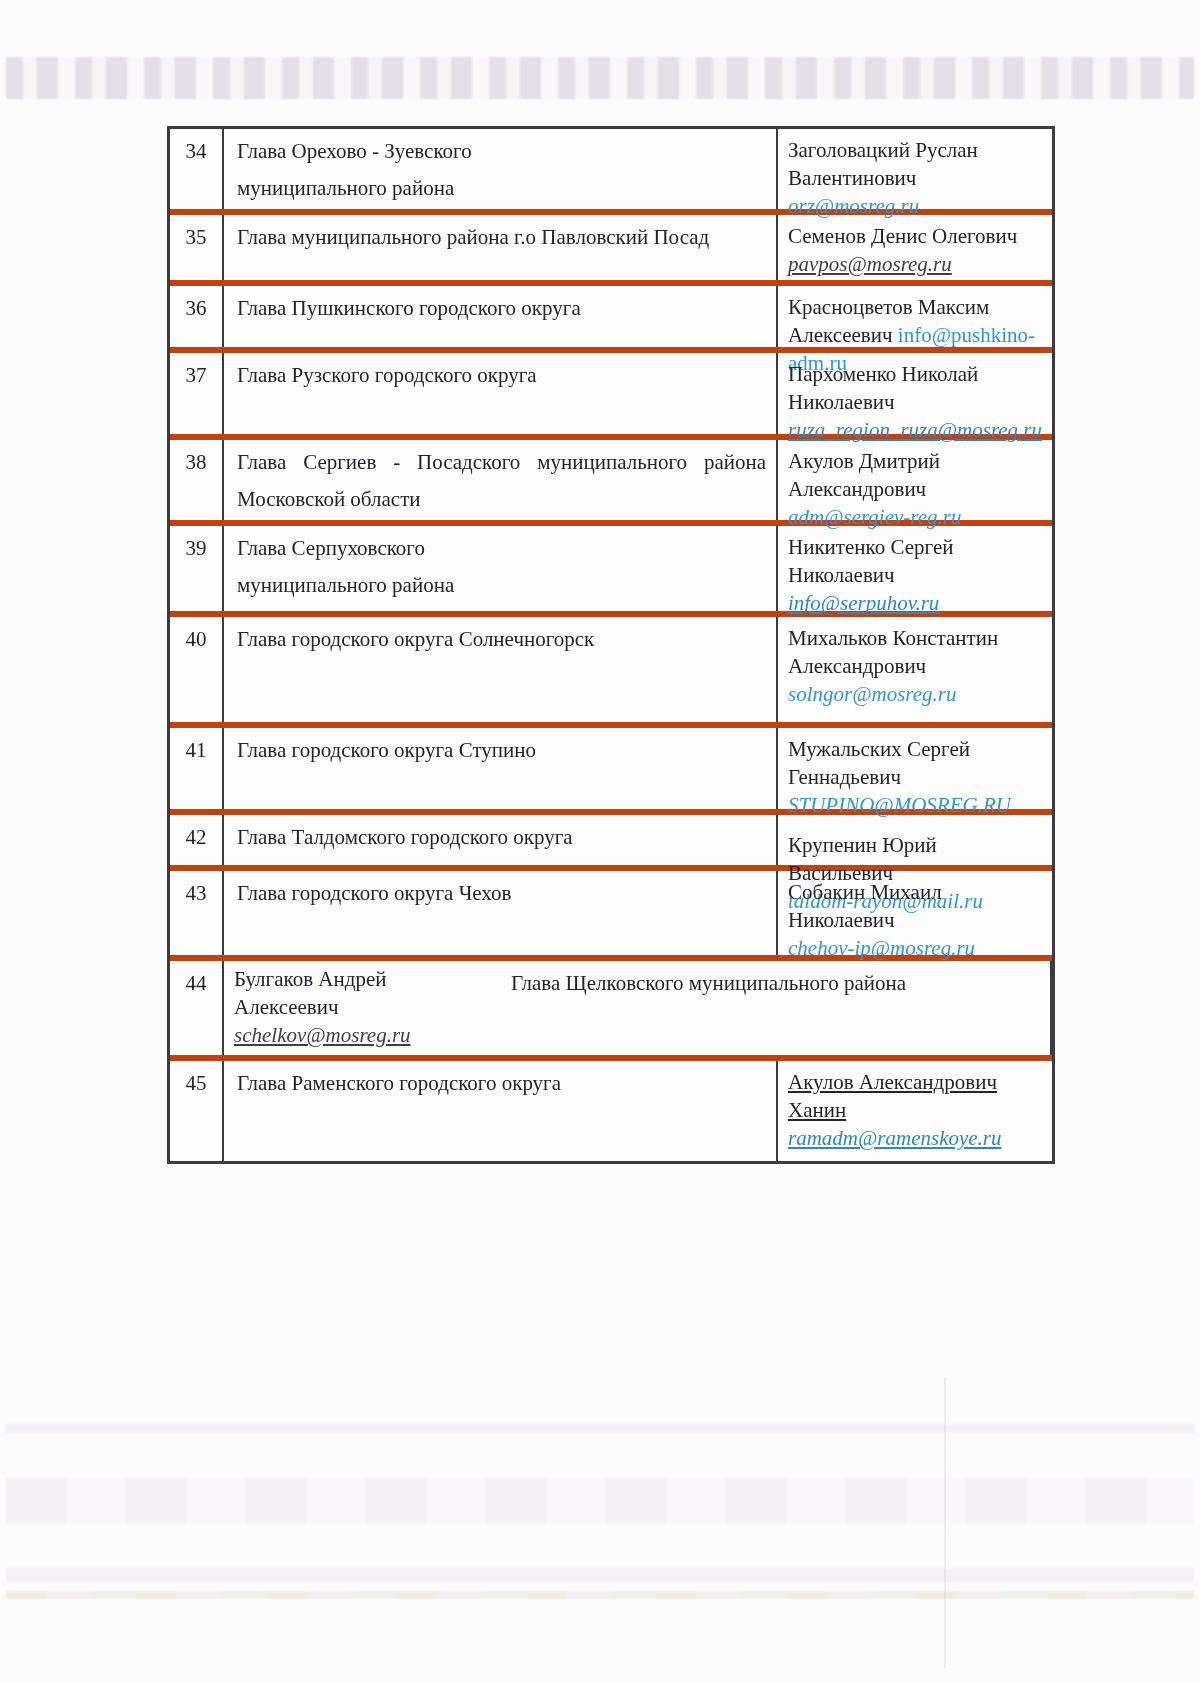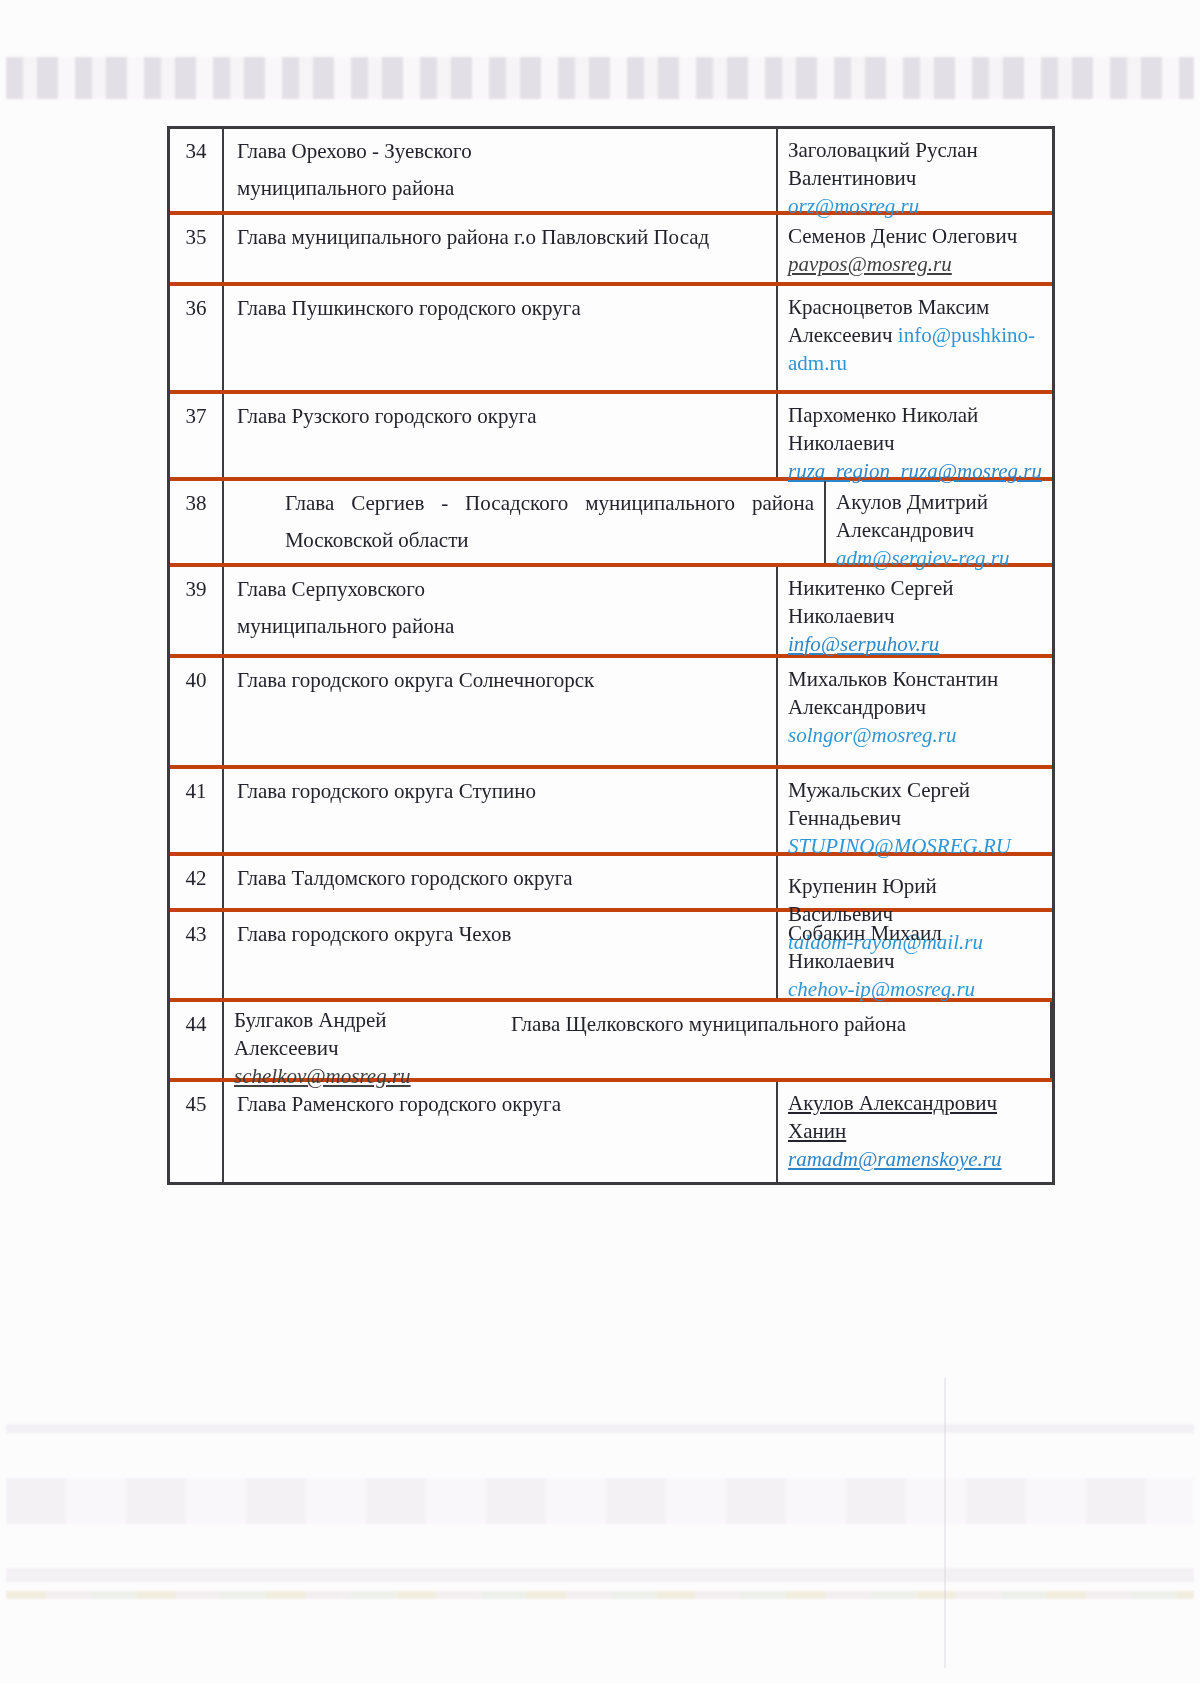--- a/index.html
+++ b/index.html
@@ -50,21 +50,21 @@
     left: 167px;
     top: 126px;
     width: 888px;
     border: 3px solid #3c3c40;
     box-sizing: border-box;
     background: #fefdfe;
   }
   .tr {
     display: flex;
     box-sizing: border-box;
-    border-bottom: 4px solid #c2410c;
+    border-bottom: 6px solid #c2410c;
   }
   .tr:last-child { border-bottom: none; }
   .td {
     box-sizing: border-box;
     color: #22232b;
     font-size: 21px;
     overflow: visible;
   }
   .td-num {
     width: 54px;
@@ -75,21 +75,21 @@
     line-height: 34px;
   }
   .td-title {
     width: 554px;
     flex: 0 0 554px;
     border-right: 2px solid #3c3c40;
     padding: 4px 10px 0 13px;
     line-height: 37px;
     white-space: pre-line;
   }
-  .td-title.just { text-align: justify; white-space: normal; margin-left: 48px; }
+  .td-title.just { text-align: justify; white-space: normal; }
   .td-contact {
     flex: 1 1 auto;
     padding: 7px 8px 0 10px;
     line-height: 28px;
   }
   .name { white-space: pre-line; }
   .name.u { text-decoration: underline; }
   .email { cursor: pointer; }
   .email.block { display: block; font-style: italic; }
   .email.inline { display: inline; }
@@ -119,21 +119,21 @@
 
     <div class="tr" style="height:71px">
       <div class="td td-num">35</div>
       <div class="td td-title">Глава муниципального района г.о Павловский Посад</div>
       <div class="td td-contact">
         <span class="name">Семенов Денис Олегович</span>
         <a class="email block ul-navy">pavpos@mosreg.ru</a>
       </div>
     </div>
 
-    <div class="tr" style="height:108px">
+    <div class="tr" style="height:67px">
       <div class="td td-num">36</div>
       <div class="td td-title">Глава Пушкинского городского округа</div>
       <div class="td td-contact">
         <span class="name">Красноцветов Максим
 Алексеевич</span>
         <a class="email inline plain">info@pushkino-adm.ru</a>
       </div>
     </div>
 
     <div class="tr" style="height:87px">
@@ -199,21 +199,21 @@
     <div class="tr" style="height:90px">
       <div class="td td-num">43</div>
       <div class="td td-title">Глава городского округа Чехов</div>
       <div class="td td-contact">
         <span class="name">Собакин Михаил
 Николаевич</span>
         <a class="email block plain">chehov-ip@mosreg.ru</a>
       </div>
     </div>
 
-    <div class="tr" style="height:80px">
+    <div class="tr" style="height:100px">
       <div class="td td-num">44</div>
       <div class="td td-contact" style="padding-top:4px">
         <span class="name">Булгаков Андрей
 Алексеевич</span>
         <a class="email block ul-navy">schelkov@mosreg.ru</a>
       </div>
       <div class="td td-title">Глава Щелковского муниципального района</div>
     </div>
 
     <div class="tr" style="height:100px">

